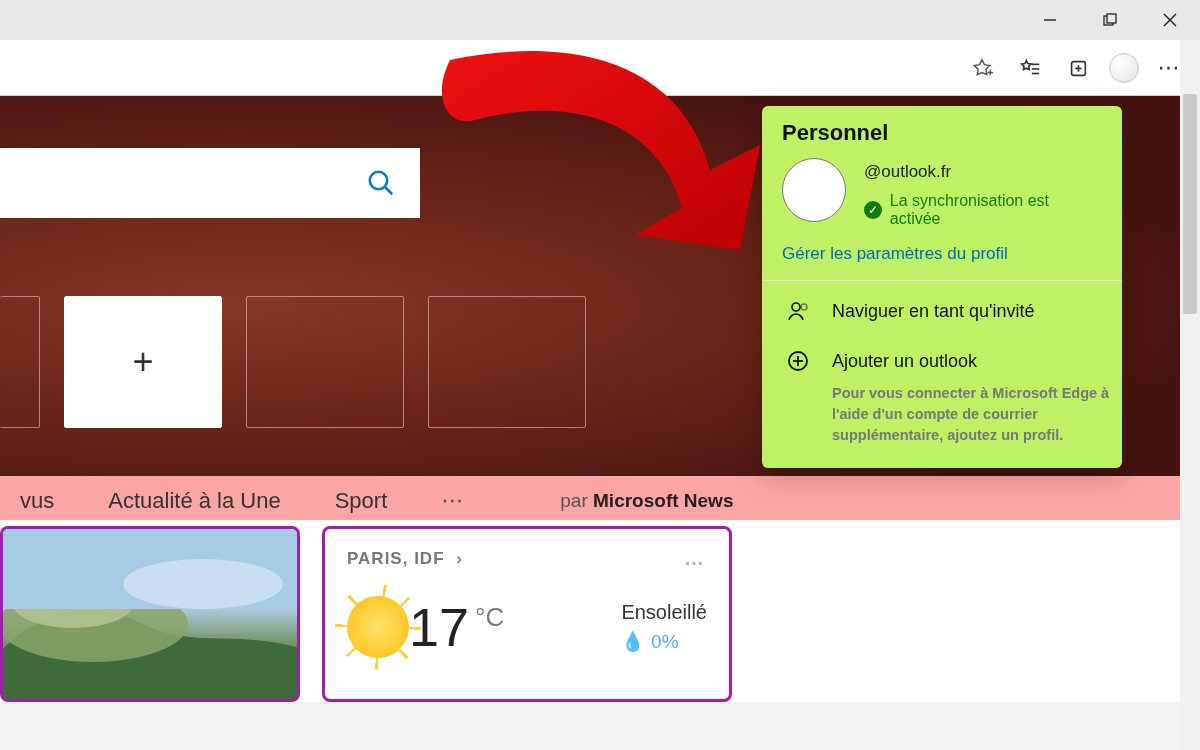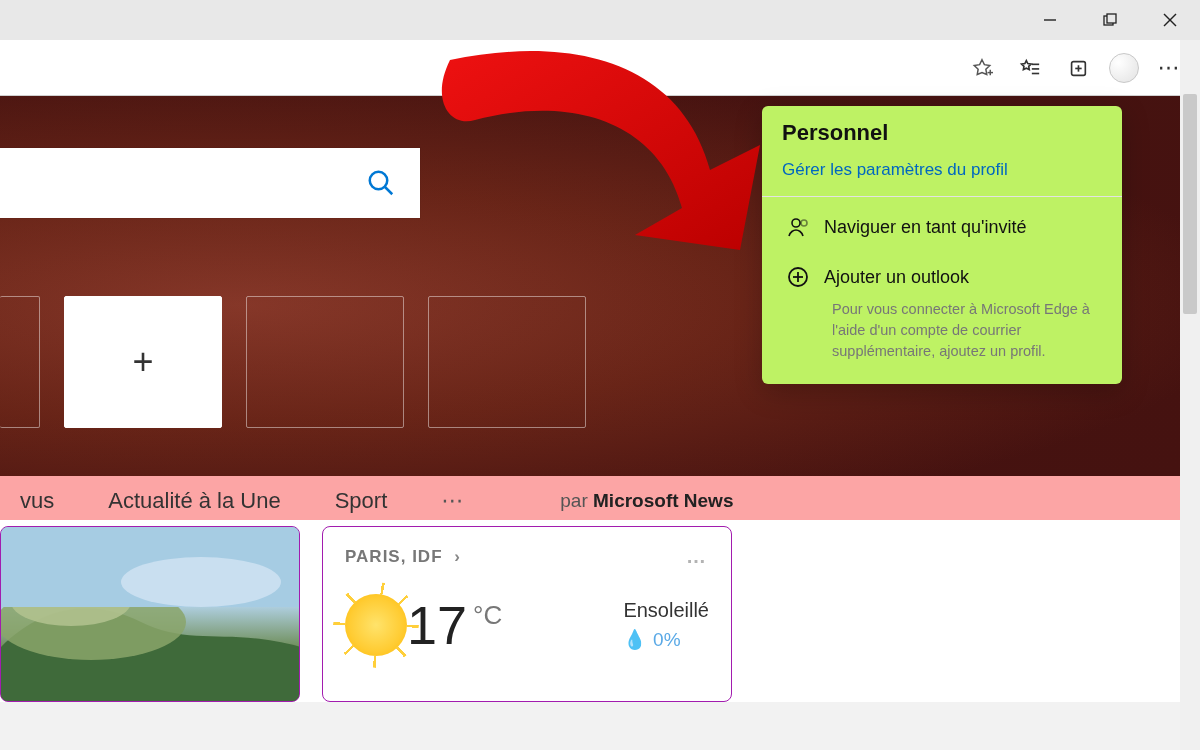--- a/index.html
+++ b/index.html
@@ -121,21 +121,21 @@
   .newsrow .bylabel { font-size: 19px; color:#555; margin-left: 40px; }
   .newsrow .bylabel b { color:#222; font-weight:600; }
   
   .cards {
     background: #fff;
     display: flex;
     gap: 22px;
     padding: 6px 0 0 0;
   }
   .card {
-    border: 1px solid #a21caf;
+    border: 3px solid #a21caf;
     border-radius: 8px;
     width: 300px;
     height: 176px;
     overflow: hidden;
     background:#fff;
   }
   .card.image {
     background: linear-gradient(180deg,#8fb9d8 0%, #b0d0e2 45%, #6d8c56 70%, #4a6a3a 100%);
     position: relative;
   }
@@ -206,29 +206,29 @@
   .fly-sync{ display:flex; align-items:center; gap:8px; margin-top:10px; color:#107c10; font-size:16px;}
   .fly-sync .check{
     width:18px; height:18px; border-radius:50%; background:#107c10;
     display:flex; align-items:center; justify-content:center; color:#fff; font-size:12px;
   }
   .fly-link{
     display:block; color:#0067c0; font-size:17px; padding: 6px 20px 16px;
   }
   .fly-sep{ height:1px; background:#e3e3e3;}
   .fly-row{
-    display:flex; gap:12px; align-items:center; padding:18px 22px 6px;
+    display:flex; gap:20px; align-items:center; padding:18px 22px 6px;
   }
   .fly-row + .fly-row{ padding-top:20px;}
   .fly-row .ico{
     width:28px; display:flex; justify-content:center; color:#111;
   }
   .fly-row .lbl{ font-size:18px; color:#111;}
   .fly-desc{
-    font-size:14.5px; color:#777; padding: 4px 12px 4px 70px; line-height:1.45;
+    font-size:14.5px; color:#777; padding: 4px 12px 4px 70px; line-height:1.45;font-weight:bold;
   }
   
   .red-arrow{
     position:absolute; left:420px; top:40px; z-index:200;
     pointer-events:none;
   }
   
   .vscroll{
     position:absolute; top:40px; right:0; width:20px; bottom:0;
     background:#f0f0f0;
@@ -350,20 +350,30 @@
         <div class="wx-precip">
           <span class="drop">💧</span><span>0%</span>
         </div>
       </div>
     </div>
   </div>
 </div>
 
 <div class="flyout">
   <div class="fly-title">Personnel</div>
+  <div class="fly-profile">
+    <div class="fly-avatar"></div>
+    <div class="fly-info">
+      <div class="fly-email">@outlook.fr</div>
+      <div class="fly-sync">
+        <span class="check">✓</span>
+        <span>La synchronisation est activée</span>
+      </div>
+    </div>
+  </div>
   <a class="fly-link">Gérer les paramètres du profil</a>
   <div class="fly-sep"></div>
 
   <div class="fly-row">
     <span class="ico">
       <svg width="24" height="24" viewBox="0 0 24 24" fill="none" stroke="#111" stroke-width="1.6">
         <circle cx="10" cy="8" r="4"></circle>
         <path d="M3 21c1-4 4.5-6 7-6s6 2 7 6"></path>
         <circle cx="18" cy="8" r="3" opacity="0.5"></circle>
       </svg>

